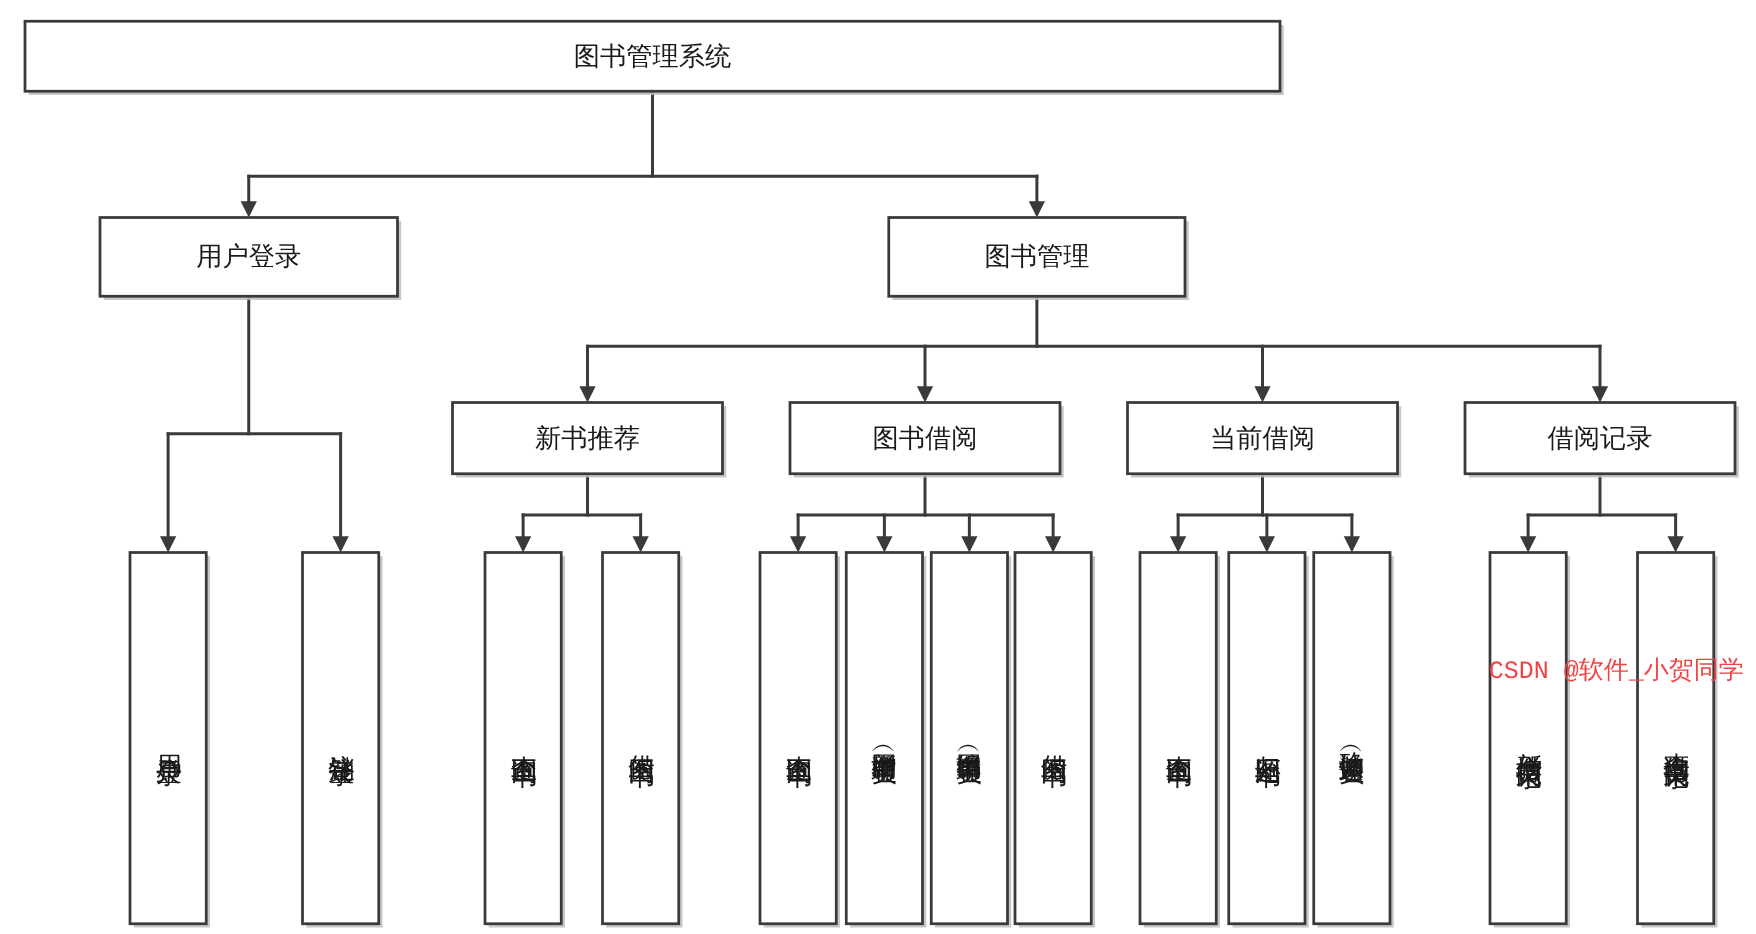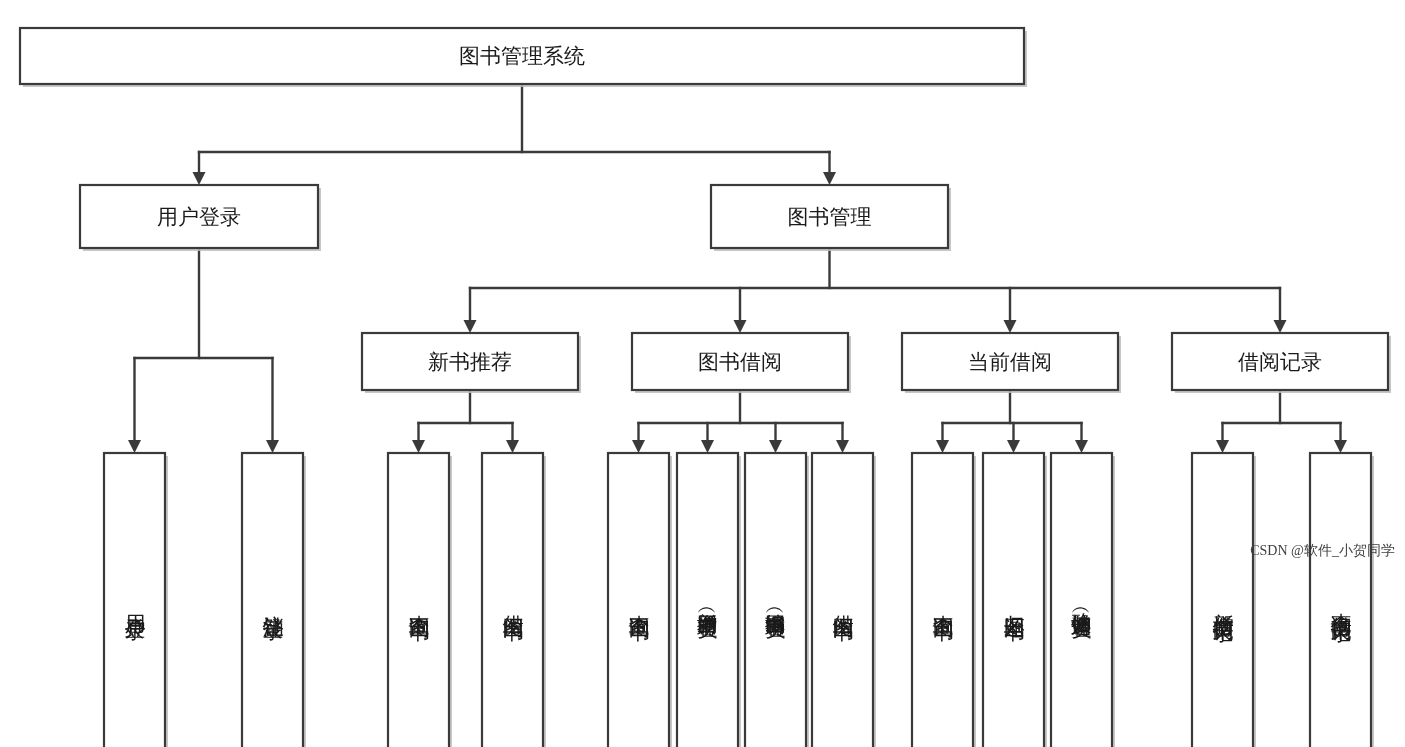--- a/index.html
+++ b/index.html
@@ -9,21 +9,21 @@
   }
   body {
     width: 1405px;
     height: 747px;
     font-family: "DejaVu Sans", "Liberation Sans", sans-serif;
     overflow: hidden;
     position: relative;
   }
   #diagram-root {
     position: absolute;
-    left: 0; top: 16px;
+    left: 0; top: 5px;
     width: 1405px;
     height: 550px;
   }
   svg.canvas {
     display: block;
     width: 1405px;
     height: 747px;
   }
   .node-rect {
     fill: #ffffff;
@@ -67,23 +67,23 @@
     line-height: 1.12;
     color: #1a1a1a;
     letter-spacing: 2px;
     white-space: nowrap;
     text-align: center;
   }
   .watermark {
     position: absolute;
     right: 10px;
     bottom: 6px;
-    font-family: Liberation Serif, serif;
-    font-size: 14px;
-    color: #404040;
+    font-family: Liberation Mono, monospace;
+    font-size: 20px;
+    color: #ef4444;
     white-space: nowrap;
     user-select: none;
   }
 </style>
 </head>
 <body>
 
 <div id="diagram-root">
   <svg class="canvas" id="svg-canvas" viewBox="0 0 1405 747" xmlns="http://www.w3.org/2000/svg">
     <g id="layer-links">

